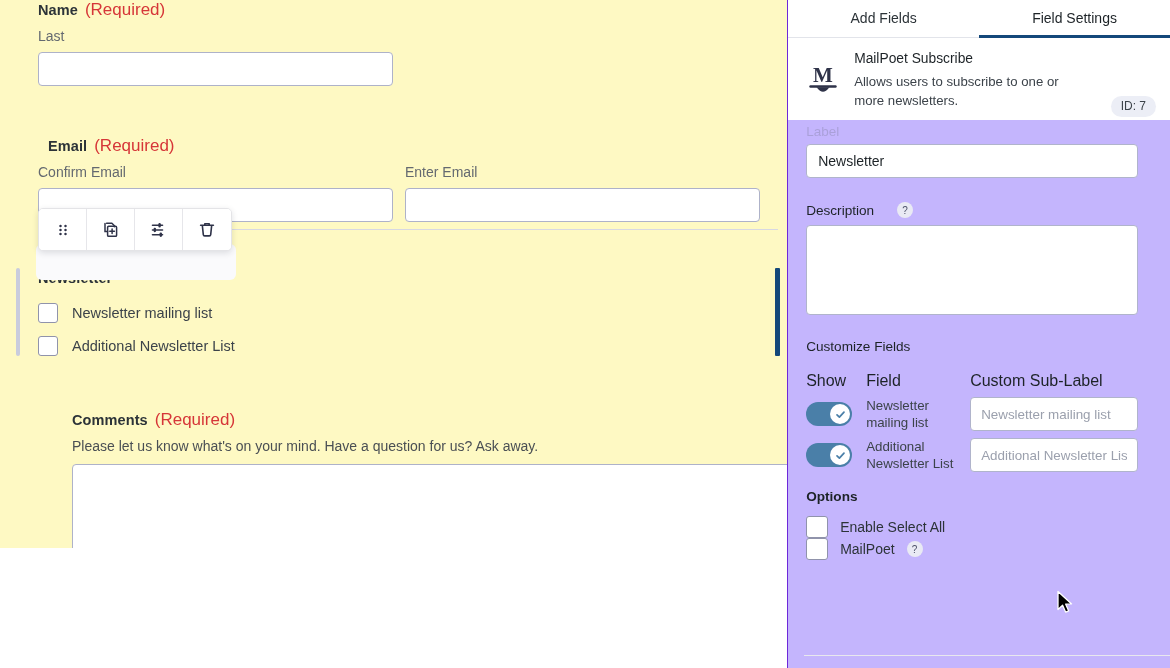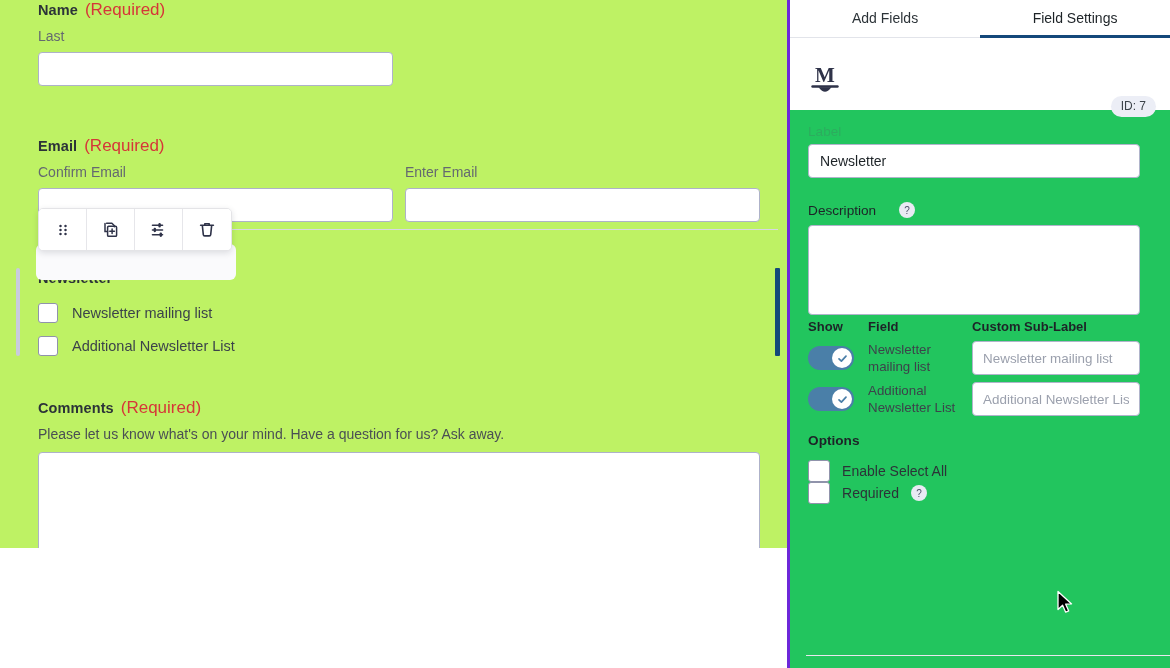--- a/index.html
+++ b/index.html
@@ -10,21 +10,21 @@
     background: #ffffff;
     font-family: "Liberation Sans", sans-serif;
     -webkit-font-smoothing: antialiased;
   }
   .app { position: relative; width: 1170px; height: 668px; display: flex; }
 
   
   .form-canvas {
     position: relative;
     width: 806px; height: 548px;
-    background: #bef264;
+    background: #fef9c3;
     overflow: hidden;
   }
   .field-block { position: absolute; left: 0; width: 806px; }
 
   .field-label-row { display: flex; align-items: baseline; gap: 7px; }
   .field-label {
     font-size: 14.5px; font-weight: 700; color: #2c3338; letter-spacing: .1px;
   }
   .req-tag { font-size: 17px; color: #d63638; font-weight: 400; }
 
@@ -106,22 +106,22 @@
     position: absolute;
     background: #fafafc;
     border-radius: 6px;
     z-index: 5;
   }
 
   
   .settings-panel {
     position: relative;
     width: 392px; height: 668px;
-    background: #22c55e;
-    border-left: 3px solid #6d28d9;
+    background: #c4b5fd;
+    border-left: 1px solid #6d28d9;
     overflow: hidden;
   }
   .tabs {
     display: flex; height: 38px; background: #fff;
     border-bottom: 1px solid #e2e4ea;
   }
   .tab {
     flex: 1; display: flex; align-items: center; justify-content: center;
     font-size: 14px; color: #2c3338; cursor: pointer;
     border-bottom: 3px solid transparent;
@@ -171,21 +171,21 @@
     font-family: "Liberation Sans", sans-serif;
     outline: none;
   }
   .p-textarea {
     width: 100%; height: 90px; border: 1px solid #b0b4cb;
     border-radius: 4px; background: #fff; resize: none;
     padding: 8px 11px; font-size: 14px; color: #1d2327;
     font-family: "Liberation Sans", sans-serif; outline: none;
   }
   .cf-head {
-    display: flex; font-size: 13px; font-weight: 700; color: #1d2327;
+    display: flex; font-size: 16px; font-weight: 400; color: #1d2327;
     margin-bottom: 7px;
     justify-content: flex-end;
   }
   .cf-h-show { width: 60px; }
   .cf-h-field { width: 104px; }
   .cf-h-sub { flex: 1; }
   .cf-row { display: flex; align-items: center; margin-bottom: 7px; }
   .cf-c-show { width: 60px; }
   .cf-c-field { width: 104px; font-size: 13.3px; color: #3c434a; line-height: 17px; padding-right: 6px;}
   .cf-c-sub { flex: 1; }
@@ -233,21 +233,21 @@
       </div>
       <div class="two-col" style="position:absolute;left:38px;top:28px;width:722px;">
         <div class="col">
           <div class="sub-label">Last</div>
           <div class="txt-input" style="margin-top:8px;"></div>
         </div>
       </div>
     </div>
 
     <div class="field-block" style="top:136px;height:118px;">
-      <div class="field-label-row" style="position:absolute;left:38px;top:0px;">
+      <div class="field-label-row" style="position:absolute;left:48px;top:0px;">
         <span class="field-label">Email</span>
         <span class="req-tag">(Required)</span>
       </div>
       <div class="two-col" style="position:absolute;left:38px;top:28px;width:722px;">
         <div class="col">
           <div class="sub-label">Confirm Email</div>
           <div class="txt-input" style="margin-top:8px;"></div>
         </div>
         <div class="col">
           <div class="sub-label">Enter Email</div>
@@ -316,21 +316,21 @@
           <div class="cb-box"></div>
           <span class="cb-text">Newsletter mailing list</span>
         </div>
         <div class="cb-row">
           <div class="cb-box"></div>
           <span class="cb-text">Additional Newsletter List</span>
         </div>
       </div>
     </div>
 
-    <div class="field-block" style="top:398px;height:250px;">
+    <div class="field-block" style="top:410px;height:250px;margin-left:34px;">
       <div class="field-label-row" style="position:absolute;left:38px;top:0px;">
         <span class="field-label">Comments</span>
         <span class="req-tag">(Required)</span>
       </div>
       <div class="desc-text" style="position:absolute;left:38px;top:28px;">Please let us know what's on your mind. Have a question for us? Ask away.</div>
       <div class="txt-area" style="position:absolute;left:38px;top:54px;width:722px;height:190px;">
         <div class="resize-grip"></div>
       </div>
     </div>
   </div>
@@ -347,35 +347,42 @@
     </div>
 
     <div class="panel-head">
       <div class="ph-icon">
         <svg width="34" height="36" viewBox="0 0 34 36" aria-hidden="true">
           <text x="17" y="22" text-anchor="middle" font-family="Liberation Serif, serif" font-size="21" font-weight="700" fill="#2f3349">M</text>
           <path d="M4.5 26.5h25" stroke="#2f3349" stroke-width="2.4" stroke-linecap="round"></path>
           <path d="M10.5 27.2c2.4 3.2 4.6 4.6 6.5 4.6s4.1-1.4 6.5-4.6" fill="#2f3349"></path>
         </svg>
       </div>
+      <div class="ph-text">
+        <div class="ph-title">MailPoet Subscribe</div>
+        <div class="ph-desc">Allows users to subscribe to one or more newsletters.</div>
+      </div>
       <div class="id-badge">ID: 7</div>
     </div>
 
     <div class="panel-body">
 
       <div class="ghost-label">Label</div>
 
       <input class="p-input" type="text" style="margin-top: 4px;" value="Newsletter">
 
       <div class="sec-label" style="margin-top:24px;">
         <span>Description</span>
         <span class="help-dot">?</span>
       </div>
       <textarea class="p-textarea" style=""></textarea>
 
+      <div class="sec-label" style="margin-top:20px;margin-bottom:18px;">
+        <span>Customize Fields</span>
+      </div>
 
       <div class="cf-head">
         <div class="cf-h-show">Show</div>
         <div class="cf-h-field">Field</div>
         <div class="cf-h-sub">Custom Sub-Label</div>
       </div>
 
       <div class="cf-row">
         <div class="cf-c-show">
           <div class="toggle">
@@ -411,21 +418,21 @@
       <div class="sec-label" style="margin-top:17px;margin-bottom:12px;font-weight:bold;">
         <span>Options</span>
       </div>
       <div class="p-cb-row">
         <div class="p-cb"></div>
         <span class="p-cb-text">Enable Select All</span>
       </div>
 
       <div class="p-cb-row">
         <div class="p-cb"></div>
-        <span class="p-cb-text">Required</span>
+        <span class="p-cb-text">MailPoet</span>
         <span class="help-dot">?</span>
       </div>
     </div>
 
     <div class="panel-divider"></div>
   </div>
 
   <div class="cursor" style="left:1056px;top:590px;">
     <svg width="20" height="26" viewBox="0 0 20 26" aria-hidden="true">
       <path d="M2 1.5 L2 19.5 L6.6 15.3 L9.7 22.2 L12.7 20.9 L9.7 14.2 L15.6 13.9 Z" fill="#000000" stroke="#ffffff" stroke-width="1.3" stroke-linejoin="round"></path>

